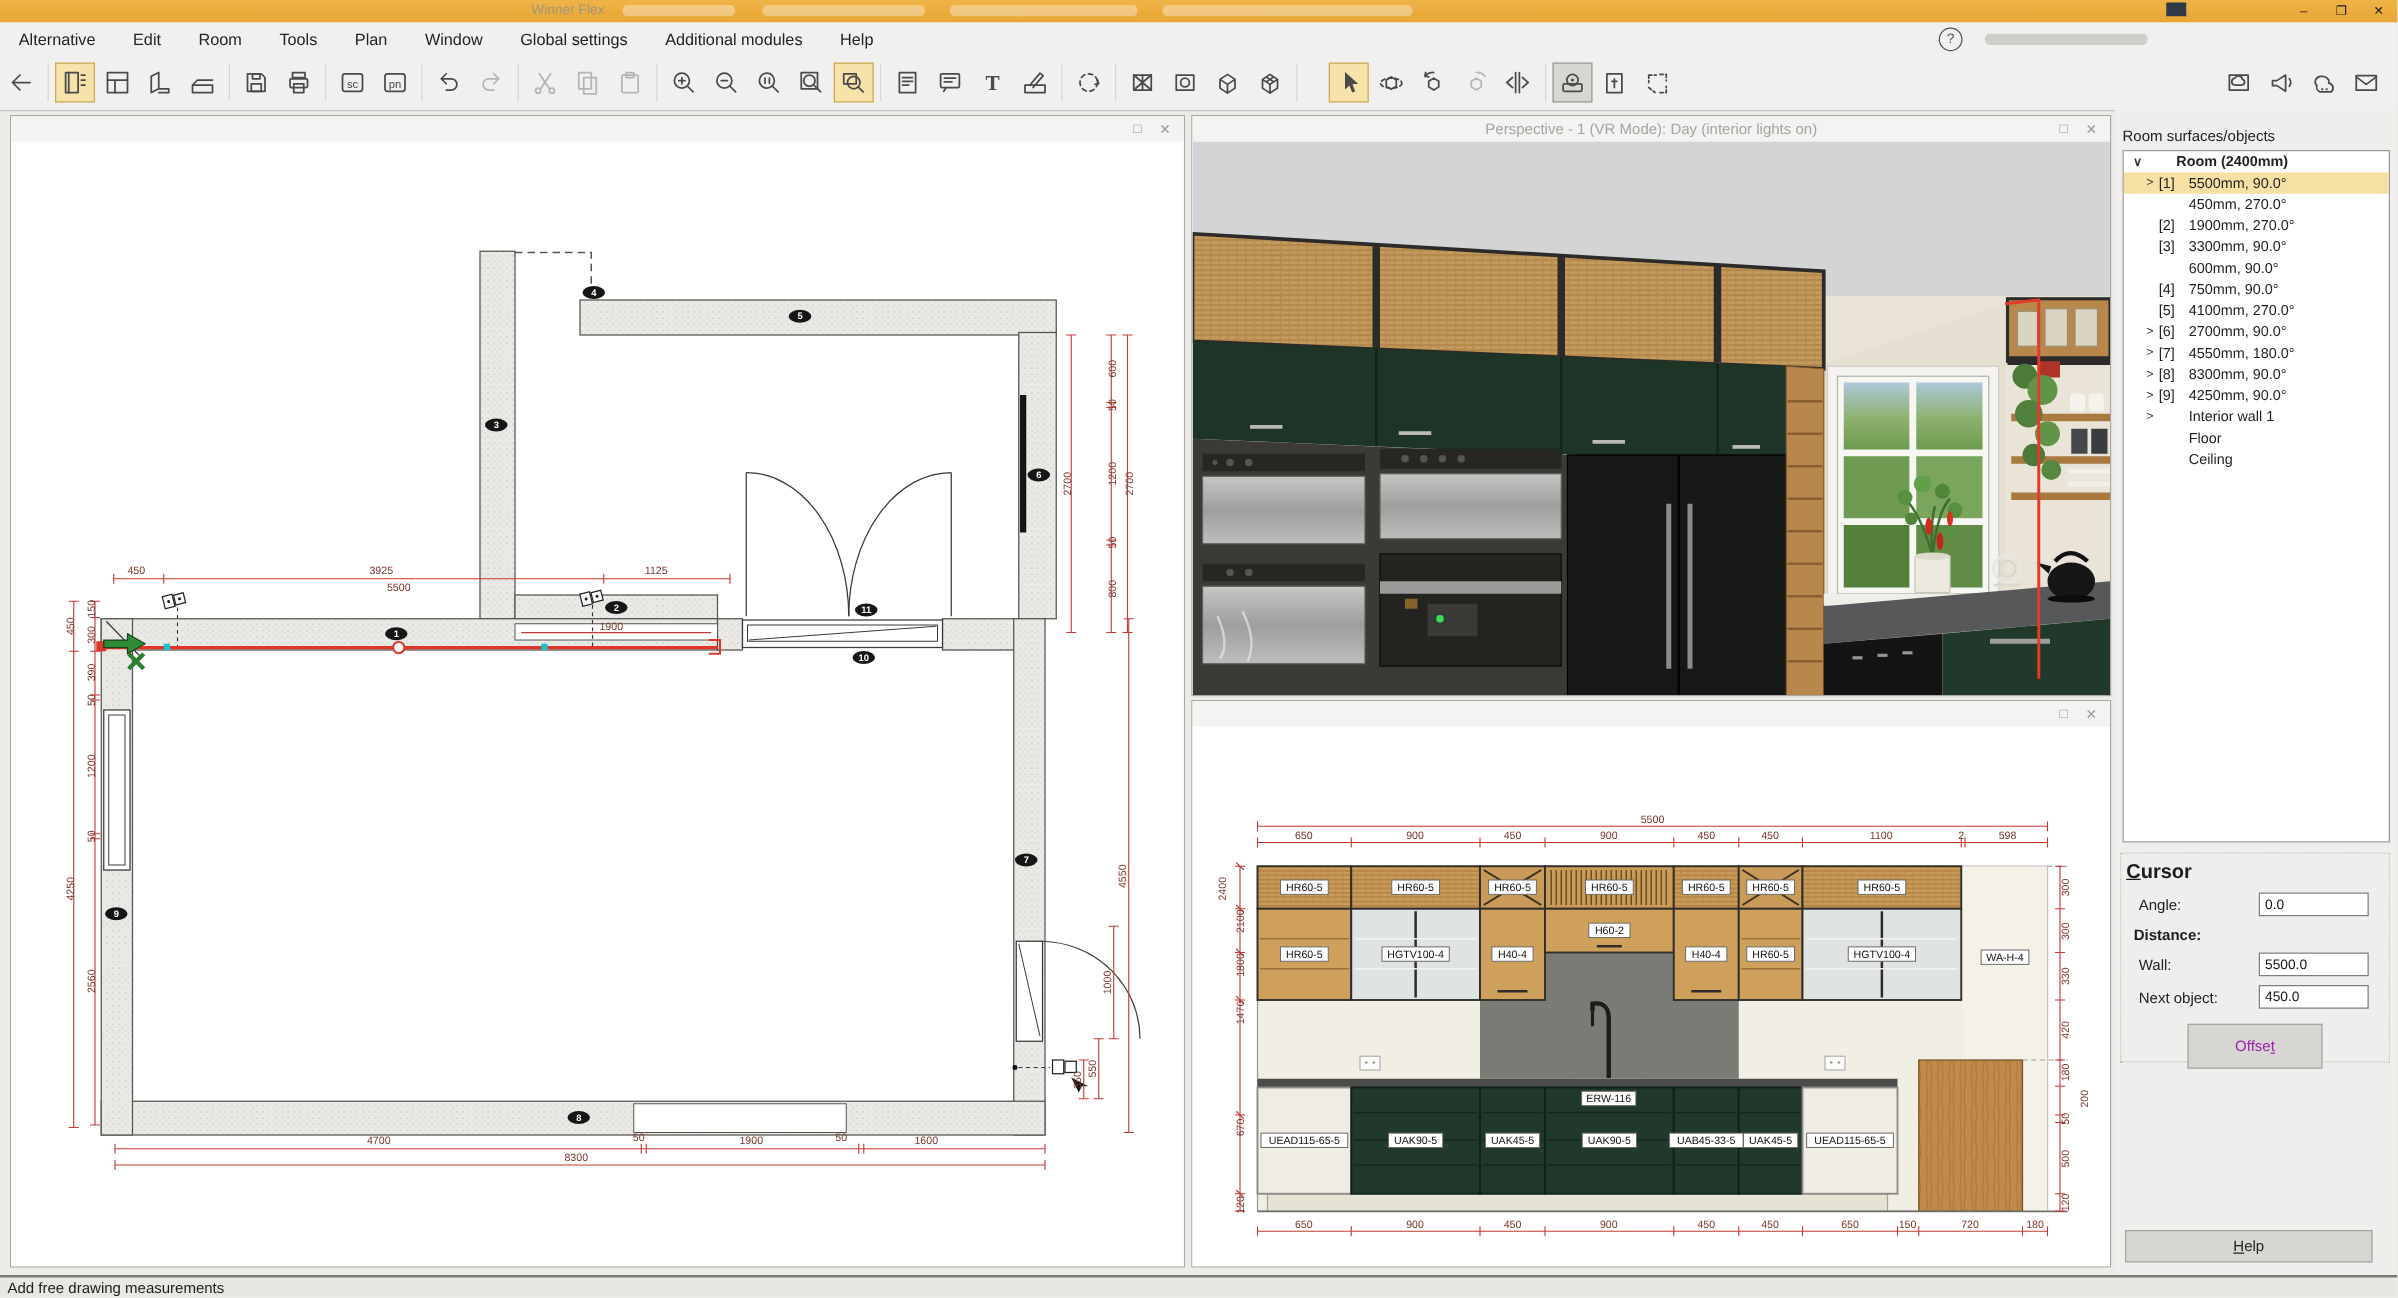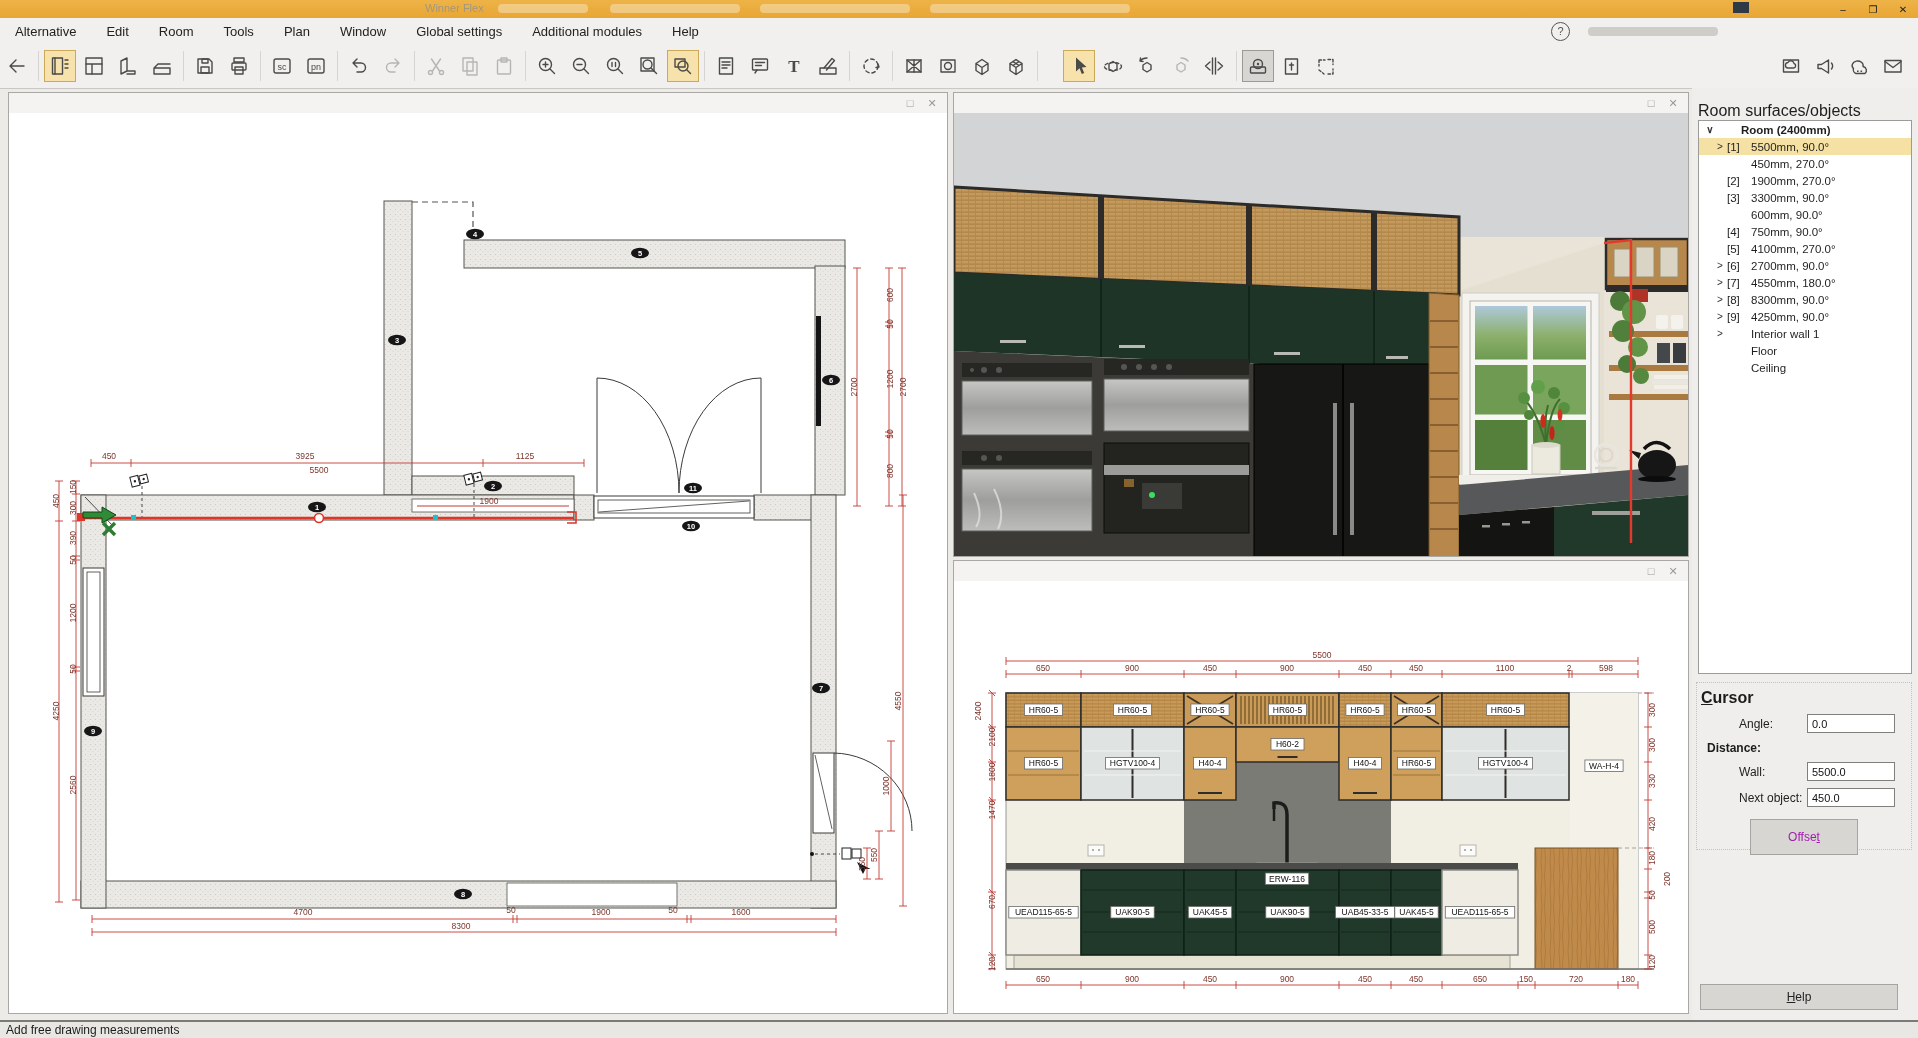--- a/index.html
+++ b/index.html
@@ -36,34 +36,34 @@
   #tb-right{position:absolute;right:8px;top:0;height:44px;display:flex;align-items:center;}
   
   .panel{position:absolute;background:#fff;border:1px solid #a9a8a4;box-sizing:border-box;}
   .ptitle{height:20px;background:#f4f3f1;border-bottom:1px solid #dddcd9;display:flex;align-items:center;position:relative;}
   .ptitle .ttext{flex:1;text-align:center;font-size:12px;color:#a5a4a1;white-space:nowrap;overflow:hidden;}
   .pbtns{position:absolute;right:4px;top:0;height:20px;display:flex;align-items:center;}
   .pbtn{width:22px;text-align:center;font-size:11px;color:#9b9a97;}
   .pcontent{position:absolute;left:0;top:20px;right:0;bottom:0;overflow:hidden;background:#fff;}
   
   #sidebar{position:absolute;left:1692px;top:88px;width:226px;bottom:18px;background:#efeeec;}
-  #sb-header{margin:14px 0 4px 6px;font-size:16px;color:#1d1d1d;}
+  #sb-header{margin:14px 0 4px 6px;font-size:12px;color:#1d1d1d;}
   #treebox{position:absolute;left:6px;top:32px;width:212px;height:552px;background:#fff;
     border:1px solid #9b9b98;overflow:hidden;}
   .trow{display:flex;align-items:center;height:17px;font-size:11.5px;color:#1f1f1f;white-space:nowrap;}
   .trow .caret{width:14px;text-align:center;font-size:10px;color:#333;flex:none;}
   .trow .tag{width:24px;flex:none;}
   .trow.sel{background:#f6e1a4;}
   .trow.b{font-weight:bold;}
   .trow .pad0{width:4px;flex:none;}
   #cursorbox{position:absolute;left:4px;top:594px;width:216px;height:168px;border:1px dotted #c3c2bd;padding:4px 2px;box-sizing:border-box;}
   .cb-h{font-size:16px;font-weight:bold;color:#1c1c1c;margin:2px 0 6px 2px;}
   .cb-h::first-letter{text-decoration:underline;}
   .cb-row{display:flex;align-items:center;margin:7px 0 7px 12px;}
-  .cb-row label{flex:1;font-size:12px;color:#222;margin-left:28px;}
+  .cb-row label{flex:1;font-size:12px;color:#222;}
   .cb-row input{width:78px;height:15px;border:1px solid #7f7f7c;font-size:11px;
     font-family:"Liberation Sans",sans-serif;padding:1px 4px;color:#111;background:#fff;margin-right:14px;}
   .cb-dist{font-size:12px;font-weight:bold;color:#1c1c1c;margin:8px 0 2px 8px;}
   #offsetbtn{display:block;margin:12px auto 0;width:108px;height:36px;background:#d7d6d3;
     border:1px solid #a5a4a1;font-size:12px;color:#a21caf;font-family:"Liberation Sans",sans-serif;}
   #helpbtn{position:absolute;left:8px;bottom:10px;width:198px;height:26px;background:#d7d6d3;
     border:1px solid #a5a4a1;font-size:12px;color:#222;font-family:"Liberation Sans",sans-serif;}
   
   #statusbar{position:absolute;left:0;bottom:0;width:100%;height:18px;background:#e8e7e3;
     border-top:2px solid #7b7a76;font-size:12px;color:#1c1c1c;display:flex;align-items:center;padding-left:6px;box-sizing:border-box;}
@@ -543,20 +543,21 @@
             <ellipse cx="684" cy="375" rx="9" ry="5.2" fill="#161616"></ellipse>
             <text x="684" y="377.6" class="badgetxt">11</text>
           </g>
         </g>
   </svg>
   </div>
 </div>
 
 <div class="panel" id="persp-panel" style="left:953px;top:92px;width:736px;height:465px">
   <div class="ptitle">
+    <span class="ttext">Perspective - 1 (VR Mode): Day (interior lights on)</span>
     <span class="pbtns">
         <span class="pbtn">□</span>
         <span class="pbtn">✕</span>
       </span>
   </div>
   <div class="pcontent">
   <svg viewBox="0 0 734 445" width="734" height="445">
     <defs>
       <pattern id="wk" width="7" height="4" patternUnits="userSpaceOnUse">
         <rect width="7" height="4" fill="#c59a5d"></rect>

